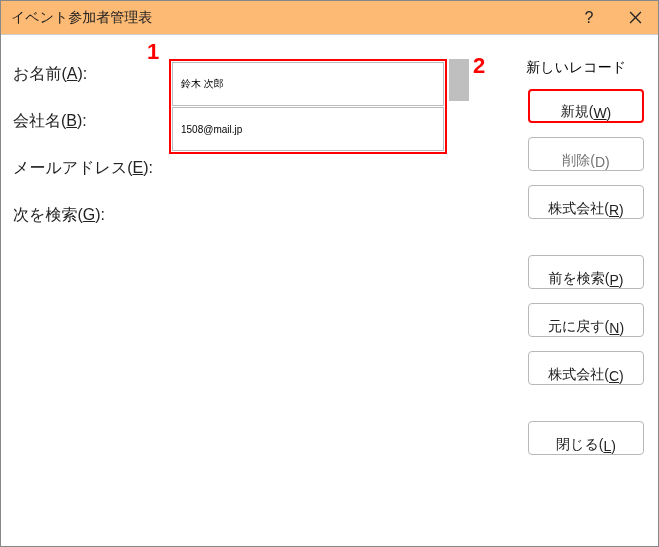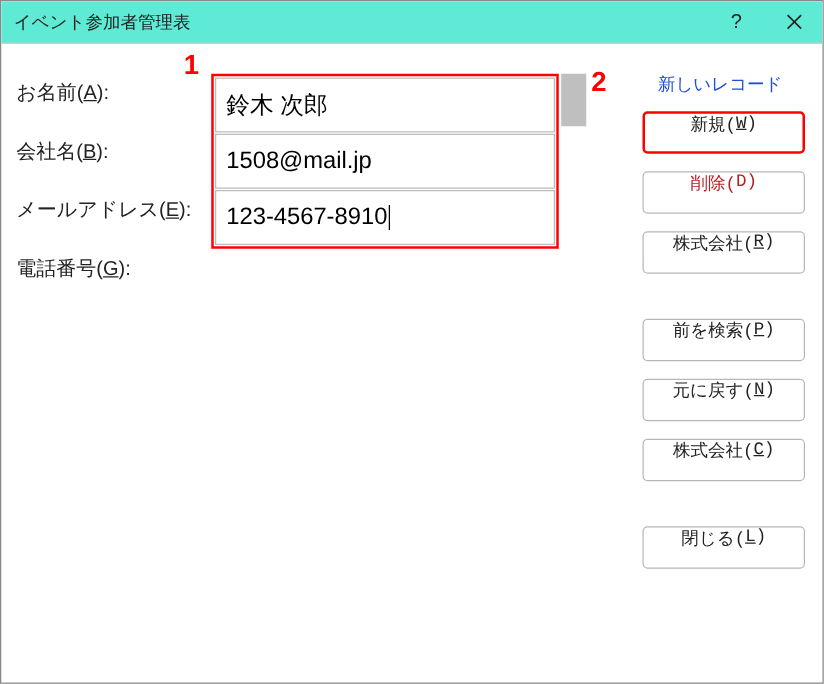--- a/index.html
+++ b/index.html
@@ -10,21 +10,21 @@
     width: 659px;
     height: 547px;
     overflow: hidden;
     border: 1px solid #888;
   }
   .titlebar {
     display: flex;
     align-items: center;
     height: 34px;
     padding: 0 0 0 10px;
-    background: #5eead4;
+    background: #fdba74;
     border-bottom: 1px solid #ccc;
   }
   .titlebar .title { flex: 1; font-size: 14px; color: #222; }
   .titlebar .sysbtn {
     width: 46px;
     height: 34px;
     display: flex;
     align-items: center;
     justify-content: center;
     color: #222;
@@ -64,21 +64,21 @@
     position: absolute;
     top: 8px; left: 158px;
     width: 278px;
     border: 2px solid #ff0000;
     padding: 1px;
   }
   .field-input {
     width: 100%;
     height: 44px;
     padding: 0 8px;
-    font-size: 19px;
+    font-size: 10px;
     border: 1px solid #bbb;
     background: #fff;
     display: flex;
     align-items: center;
     margin-bottom: 1px;
   }
   .field-input:last-child { margin-bottom: 0; }
   .caret {
     display: inline-block;
     width: 1px; height: 20px;
@@ -109,38 +109,37 @@
     position: absolute;
     top: 2px;
     left: -6px;
     color: #ff0000;
     font-weight: bold;
     font-size: 22px;
     font-family: Arial, sans-serif;
   }
   .rec-label {
     font-size: 14px;
-    color: #1d4ed8;
+    color: #000000;
     margin-right: 18px;
     margin-bottom: -2px;
   }
   .btn {
-    width: 130px;
+    width: 116px;
     height: 34px;
     border: 1px solid #b8b8b8;
     border-radius: 4px;
     background: #fff;
     font-size: 14px;
     color: #222;
     display: flex;
-    align-items: flex-start;
+    align-items: flex-end;
     justify-content: center;
-    font-family: Liberation Mono, monospace;
-  }
-  .btn.disabled { color: #b91c1c; }
+  }
+  .btn.disabled { color: #737373; }
   .btn.highlight { border: 2px solid #ff0000; }
   .btn .ul { text-decoration: underline; }
   .gap-wide { margin-top: 22px; }
 </style>
 </head>
 <body>
 
 <div class="titlebar">
   <div class="title">イベント参加者管理表</div>
   <div class="sysbtn help">?</div>
@@ -167,35 +166,31 @@
         <span>会社名(</span><span class="ul">B</span><span>):</span>
       </div>
     </div>
     <div class="field-row">
       <div class="field-label">
         <span>メールアドレス(</span><span class="ul">E</span><span>):</span>
       </div>
     </div>
     <div class="field-row">
       <div class="field-label">
-        <span>電話番号(</span><span class="ul">G</span><span>):</span>
+        <span>次を検索(</span><span class="ul">G</span><span>):</span>
       </div>
     </div>
 
     <div class="fields-box">
       <div class="field-input">
           <span>鈴木 次郎</span>
         </div>
       <div class="field-input">
           <span>1508@mail.jp</span>
         </div>
-      <div class="field-input">
-          <span>123-4567-8910</span>
-          <span class="caret"></span>
-        </div>
     </div>
   </div>
 
   <div class="scroll-area">
     <div class="scroll-thumb"></div>
   </div>
 
   <div class="button-col">
     <div class="annot2">2</div>
     <div class="rec-label">新しいレコード</div>

